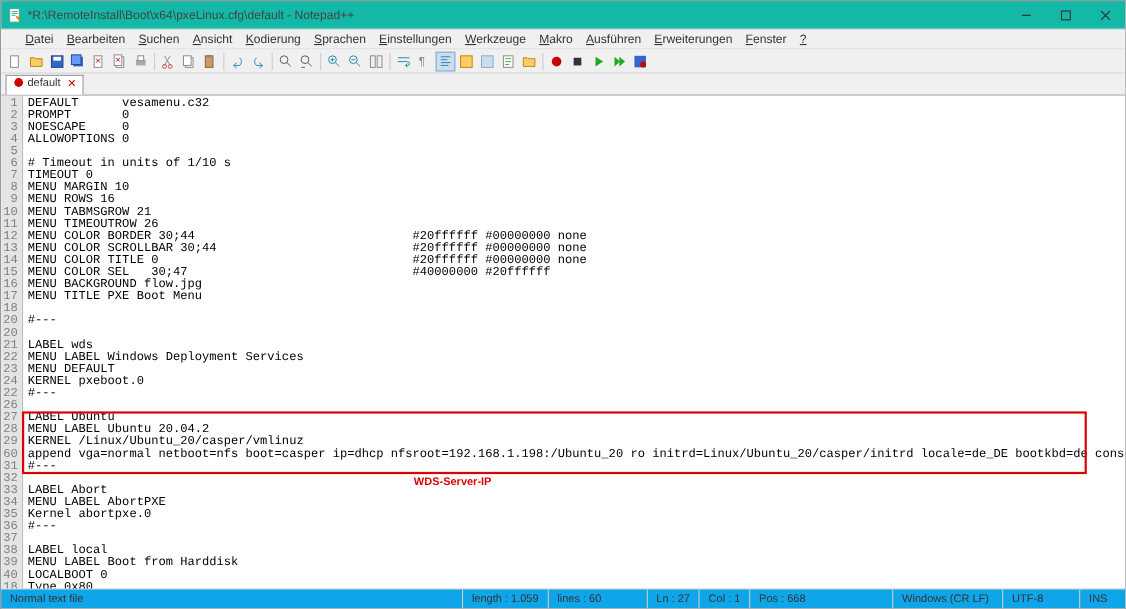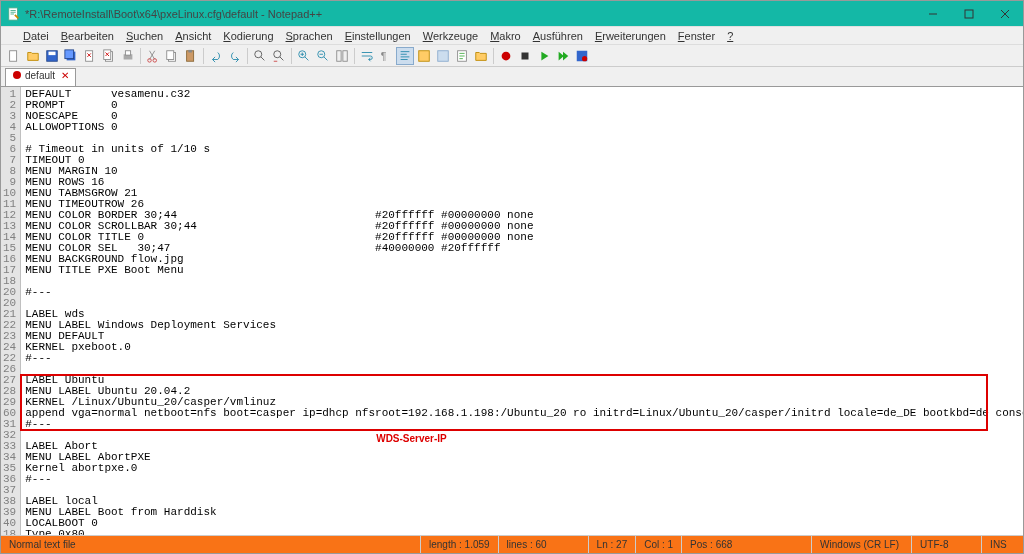--- a/index.html
+++ b/index.html
@@ -20,21 +20,21 @@
 .tab { height: 18px; background: #fff; border: 1px solid #999; border-bottom: none; padding: 1px 6px; display: flex; gap: 3px; font-size: 10px; color: #333; }
 .tab .dot { width: 10px; height: 10px; }
 .tab .tclose { font-size: 10px; color: #c00; margin-left: 3px; }
 .editor { flex: 1; display: flex; background: #fff; font-family: "Courier New", monospace; font-size: 11px; line-height: 11px; overflow: hidden; position: relative; }
 .gutter { width: 28px; background: #e4e4e4; color: #808080; text-align: right; padding: 2px 4px 2px 2px; border-right: 1px solid #c0c0c0; }
 .gutter div { height: 11px; }
 .code { flex: 1; padding: 2px 4px; position: relative; color: #000; }
 .code .line { height: 11px; white-space: pre; }
 .highlight-box { position: absolute; border: 2px solid #d00; pointer-events: none; }
 .annotation { position: absolute; color: #d00; font-size: 10px; font-family: Arial, sans-serif; font-weight: bold; }
-.statusbar { height: 18px; background: #f97316; border-top: 1px solid #ccc; display: flex; align-items: center; font-size: 10px; color: #333; }
+.statusbar { height: 18px; background: #0ea5e9; border-top: 1px solid #ccc; display: flex; align-items: center; font-size: 10px; color: #333; }
 .statusbar .cell { padding: 0 8px; border-right: 1px solid #ccc; height: 100%; display: flex; align-items: center; }
 </style>
 </head>
 <body>
 
 <div class="titlebar">
   <svg class="icon" viewBox="0 0 16 16">
       <rect x="2" y="1" width="10" height="14" fill="#fff" stroke="#4a8"></rect>
       <path d="M4 4h6M4 6h6M4 8h4" stroke="#4a8" stroke-width="1"></path>
       <path d="M9 9l4 4" stroke="#c80" stroke-width="2"></path>

